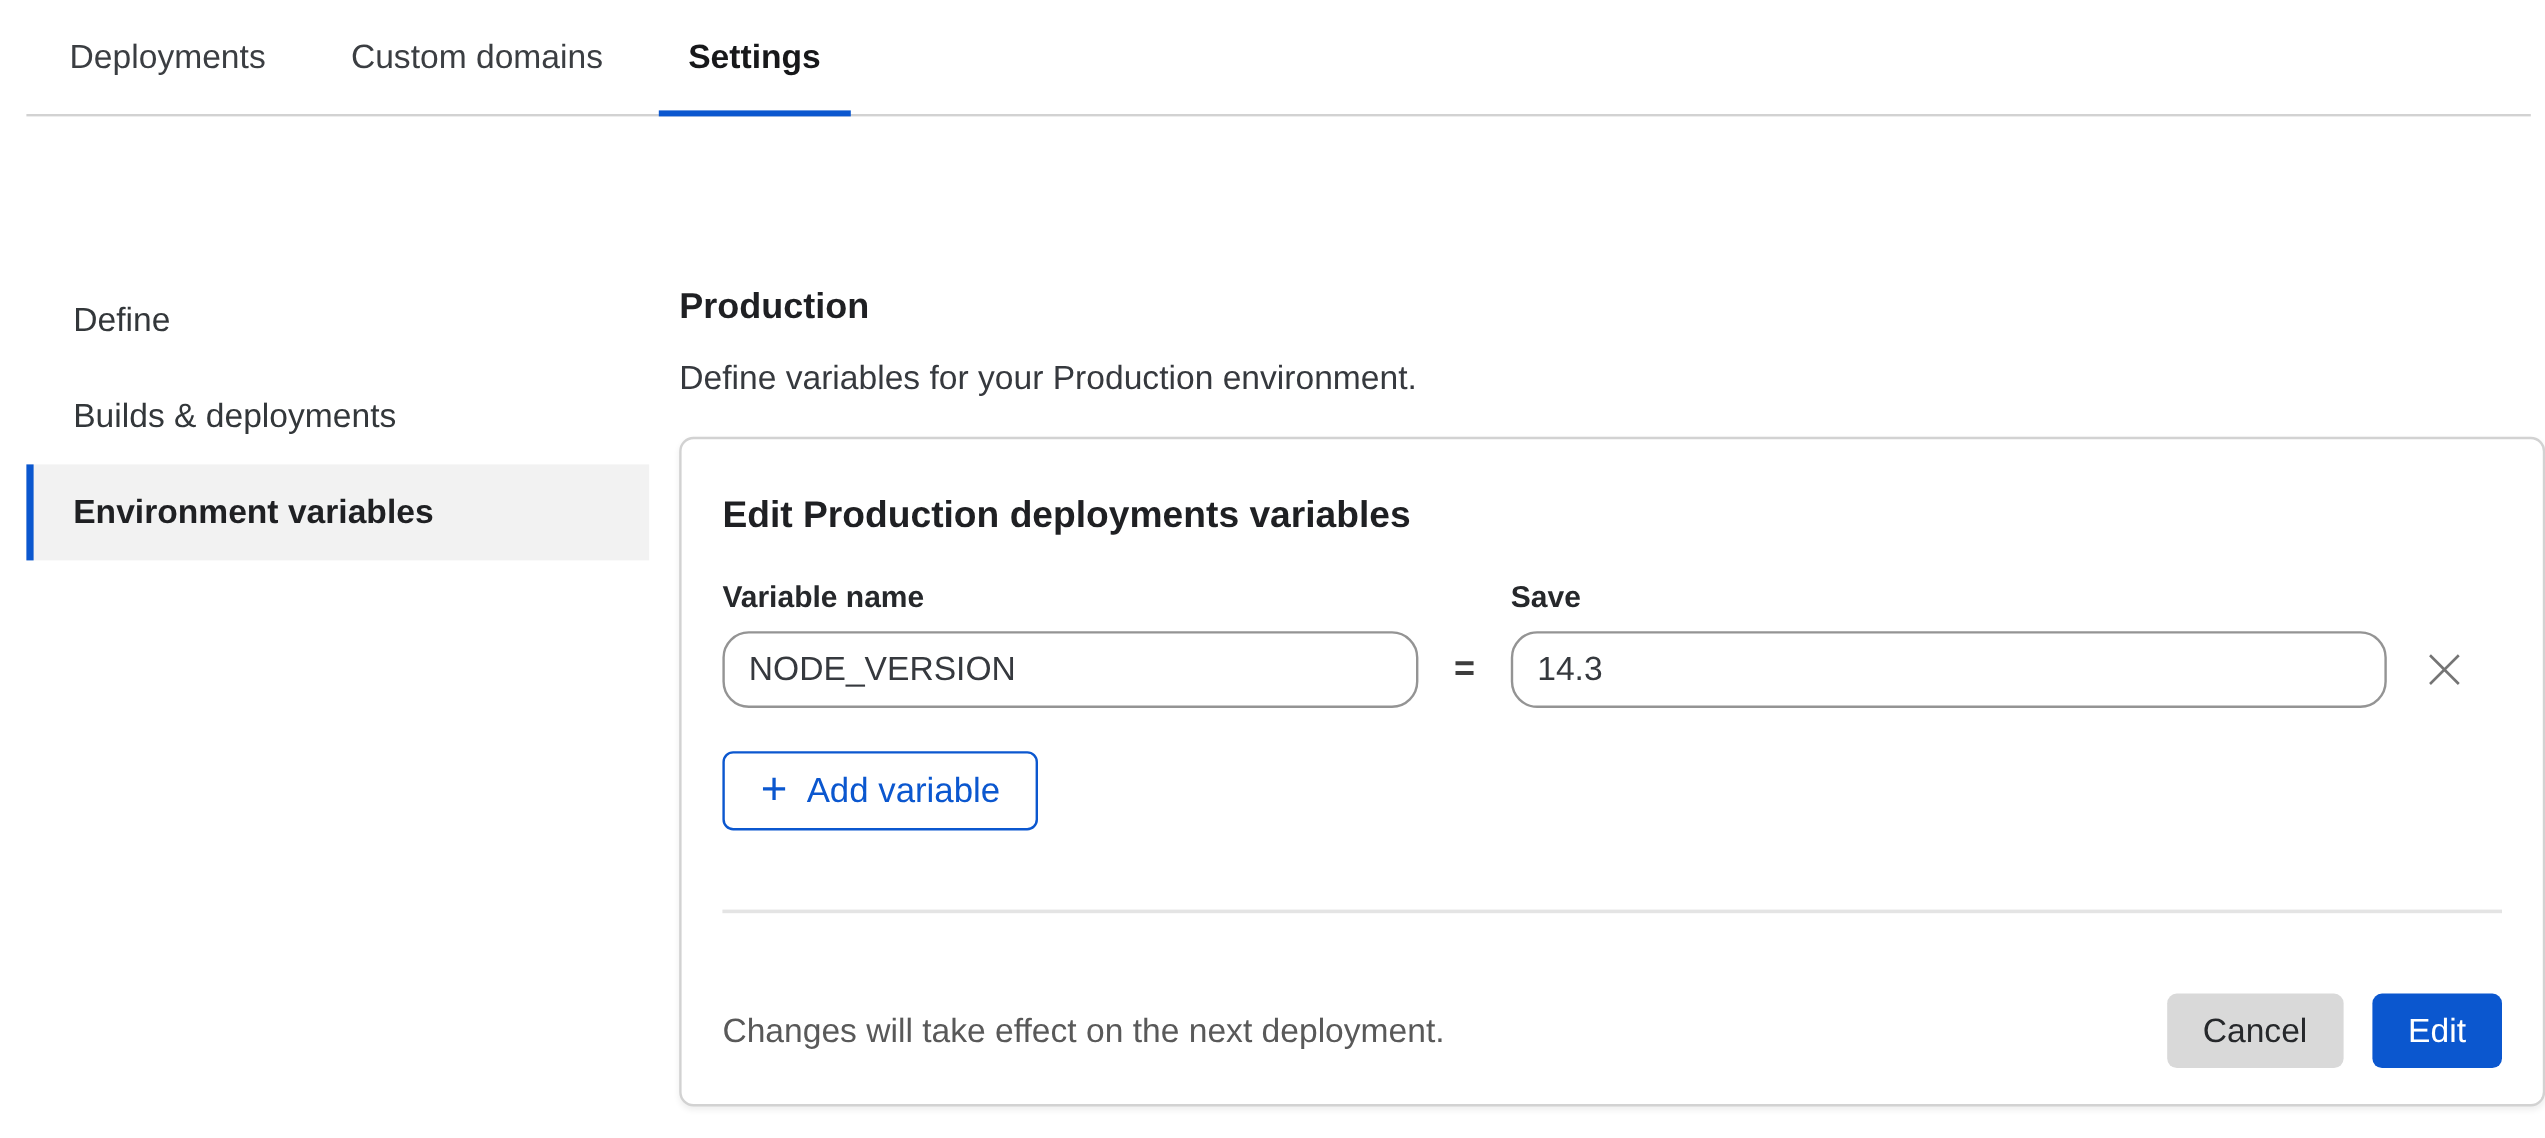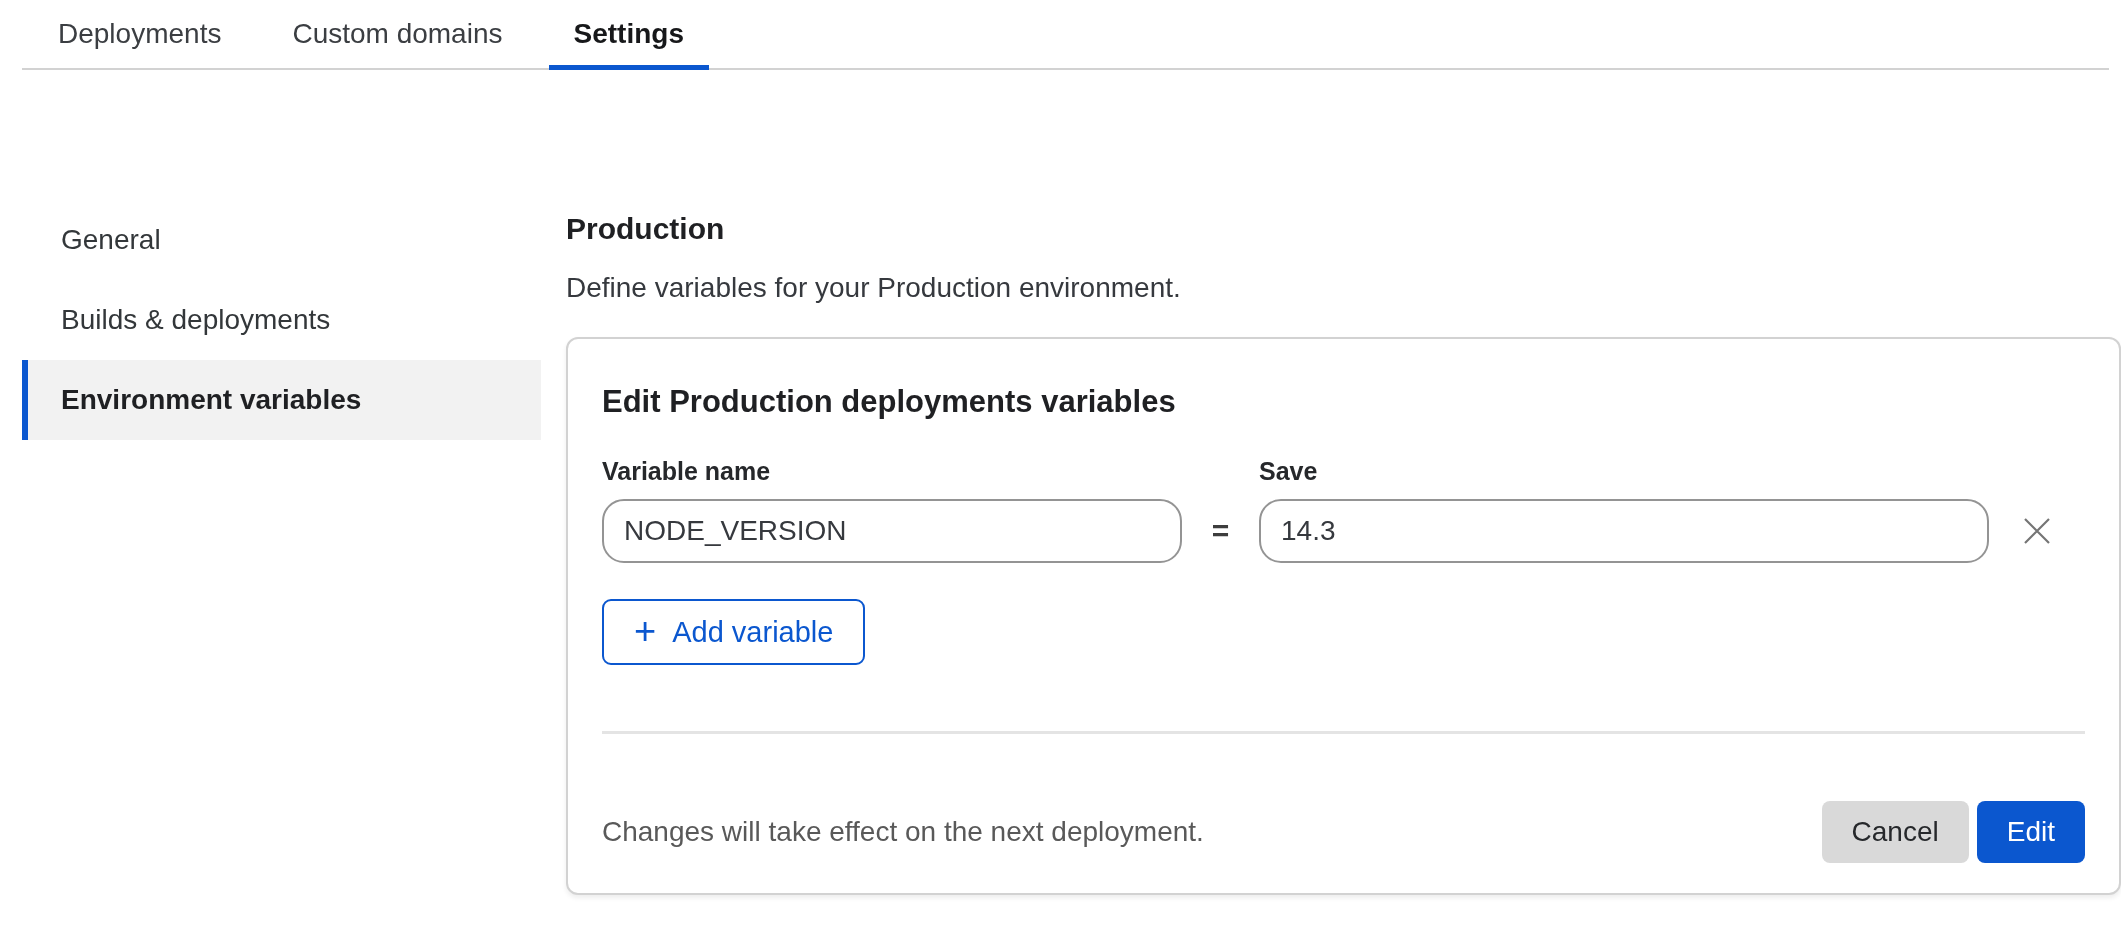--- a/index.html
+++ b/index.html
@@ -9,21 +9,21 @@
     font-family: "Liberation Sans", sans-serif;
     color: #1f2023;
     overflow: hidden;
     position: relative;
   }
 
   
   .tabbar {
     display: flex;
     align-items: stretch;
-    height: 70px;
+    height: 97px;
     margin: 0 12px 0 22px;
     padding-left: 11px;
     border-bottom: 2px solid #d2d2d2;
     gap: 21px;
   }
   .tab {
     display: flex;
     align-items: center;
     padding: 0 25px;
     font-size: 28px;
@@ -171,21 +171,21 @@
     display: flex;
     align-items: center;
   }
   .footer-note {
     font-size: 28px;
     color: #595959;
   }
   .footer-buttons {
     margin-left: auto;
     display: flex;
-    gap: 8px;
+    gap: 24px;
   }
   .btn {
     height: 62px;
     padding: 0 30px;
     border: none;
     border-radius: 8px;
     font-family: "Liberation Sans", sans-serif;
     font-size: 28px;
     cursor: pointer;
     display: inline-flex;
@@ -201,21 +201,21 @@
 
   <nav class="tabbar">
     <div class="tab">Deployments</div>
     <div class="tab">Custom domains</div>
     <div class="tab active">Settings</div>
   </nav>
 
   <div class="content">
 
     <aside class="sidebar">
-      <div class="side-item">General</div>
+      <div class="side-item">Define</div>
       <div class="side-item">Builds &amp; deployments</div>
       <div class="side-item active">Environment variables</div>
     </aside>
 
     <main class="main">
       <h1 class="page-heading">Production</h1>
       <p class="page-desc">Define variables for your Production environment.</p>
 
       <section class="card">
         <h2 class="card-title">Edit Production deployments variables</h2>

